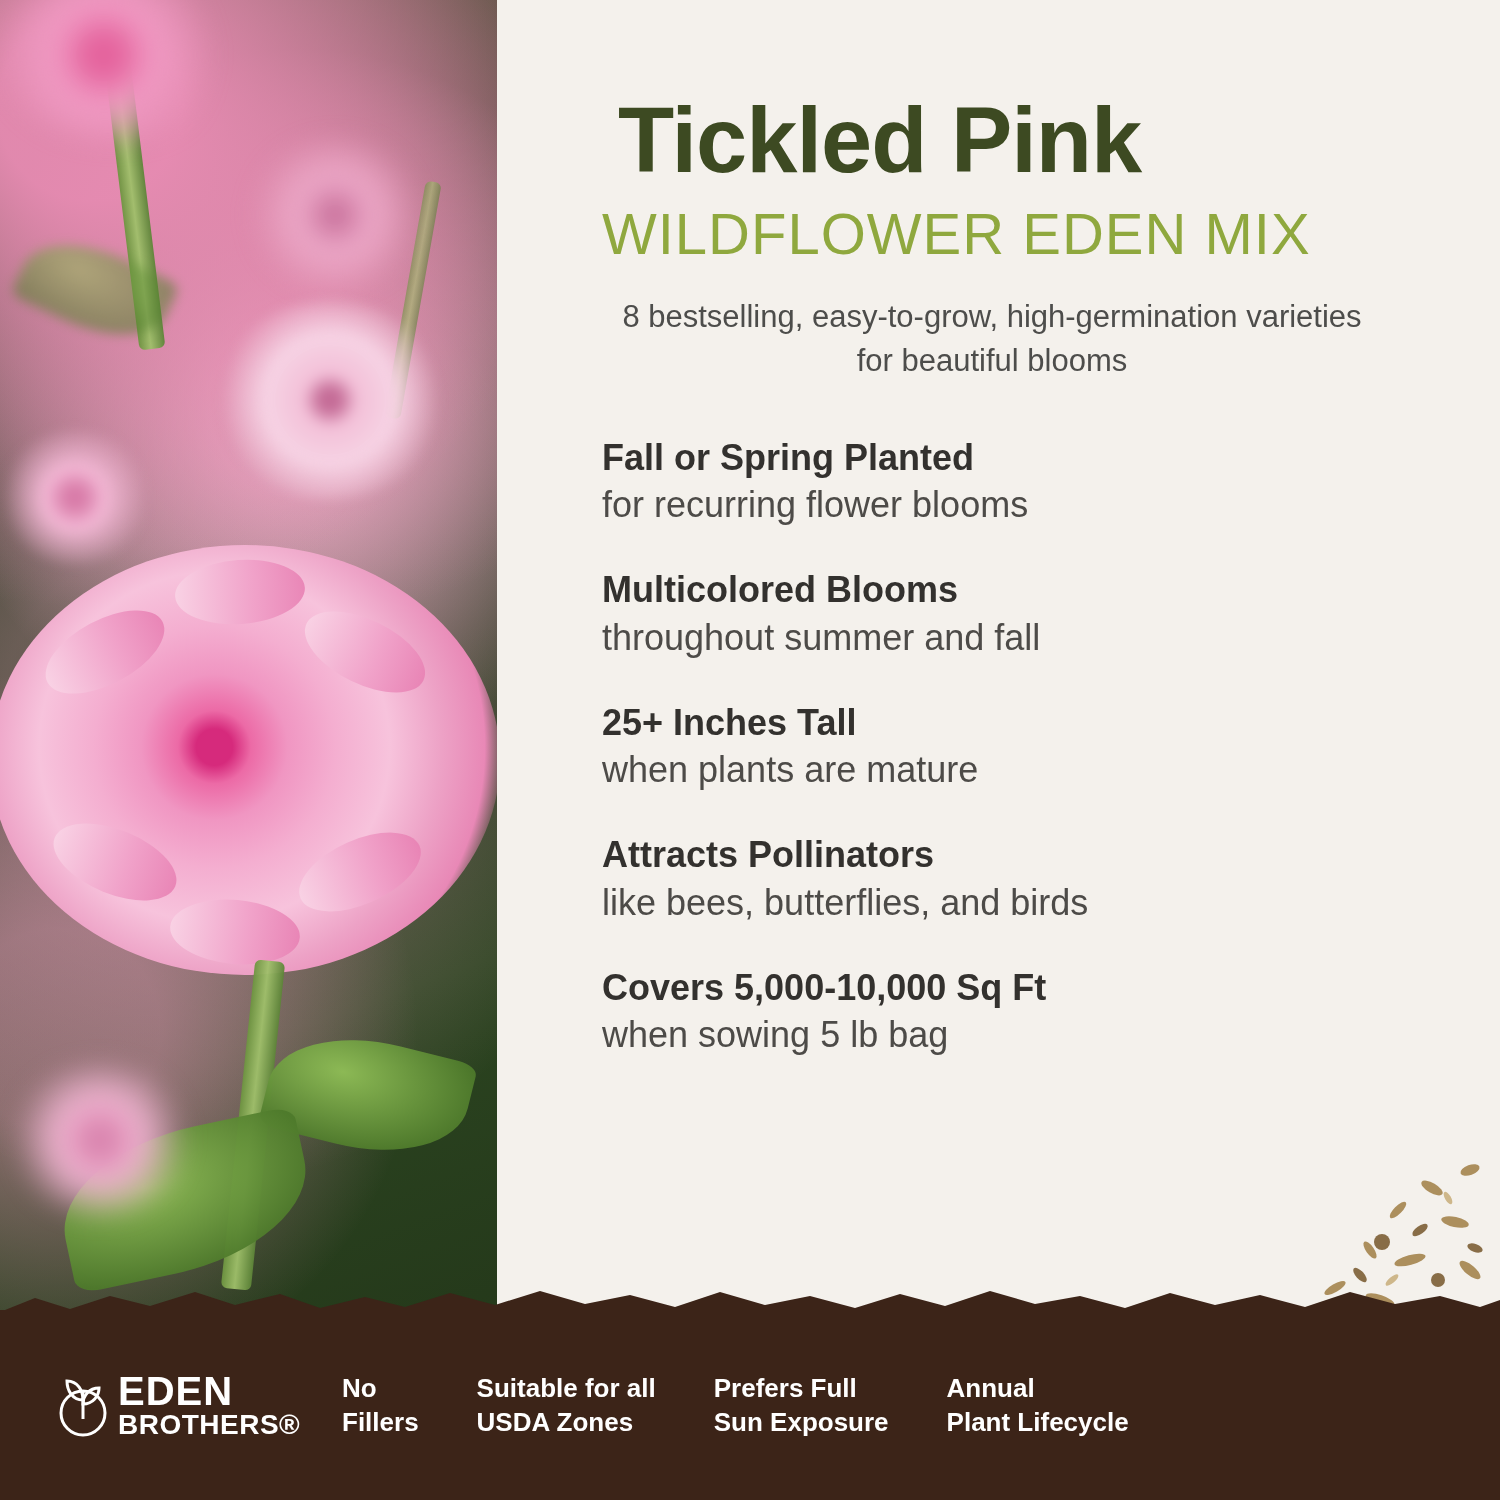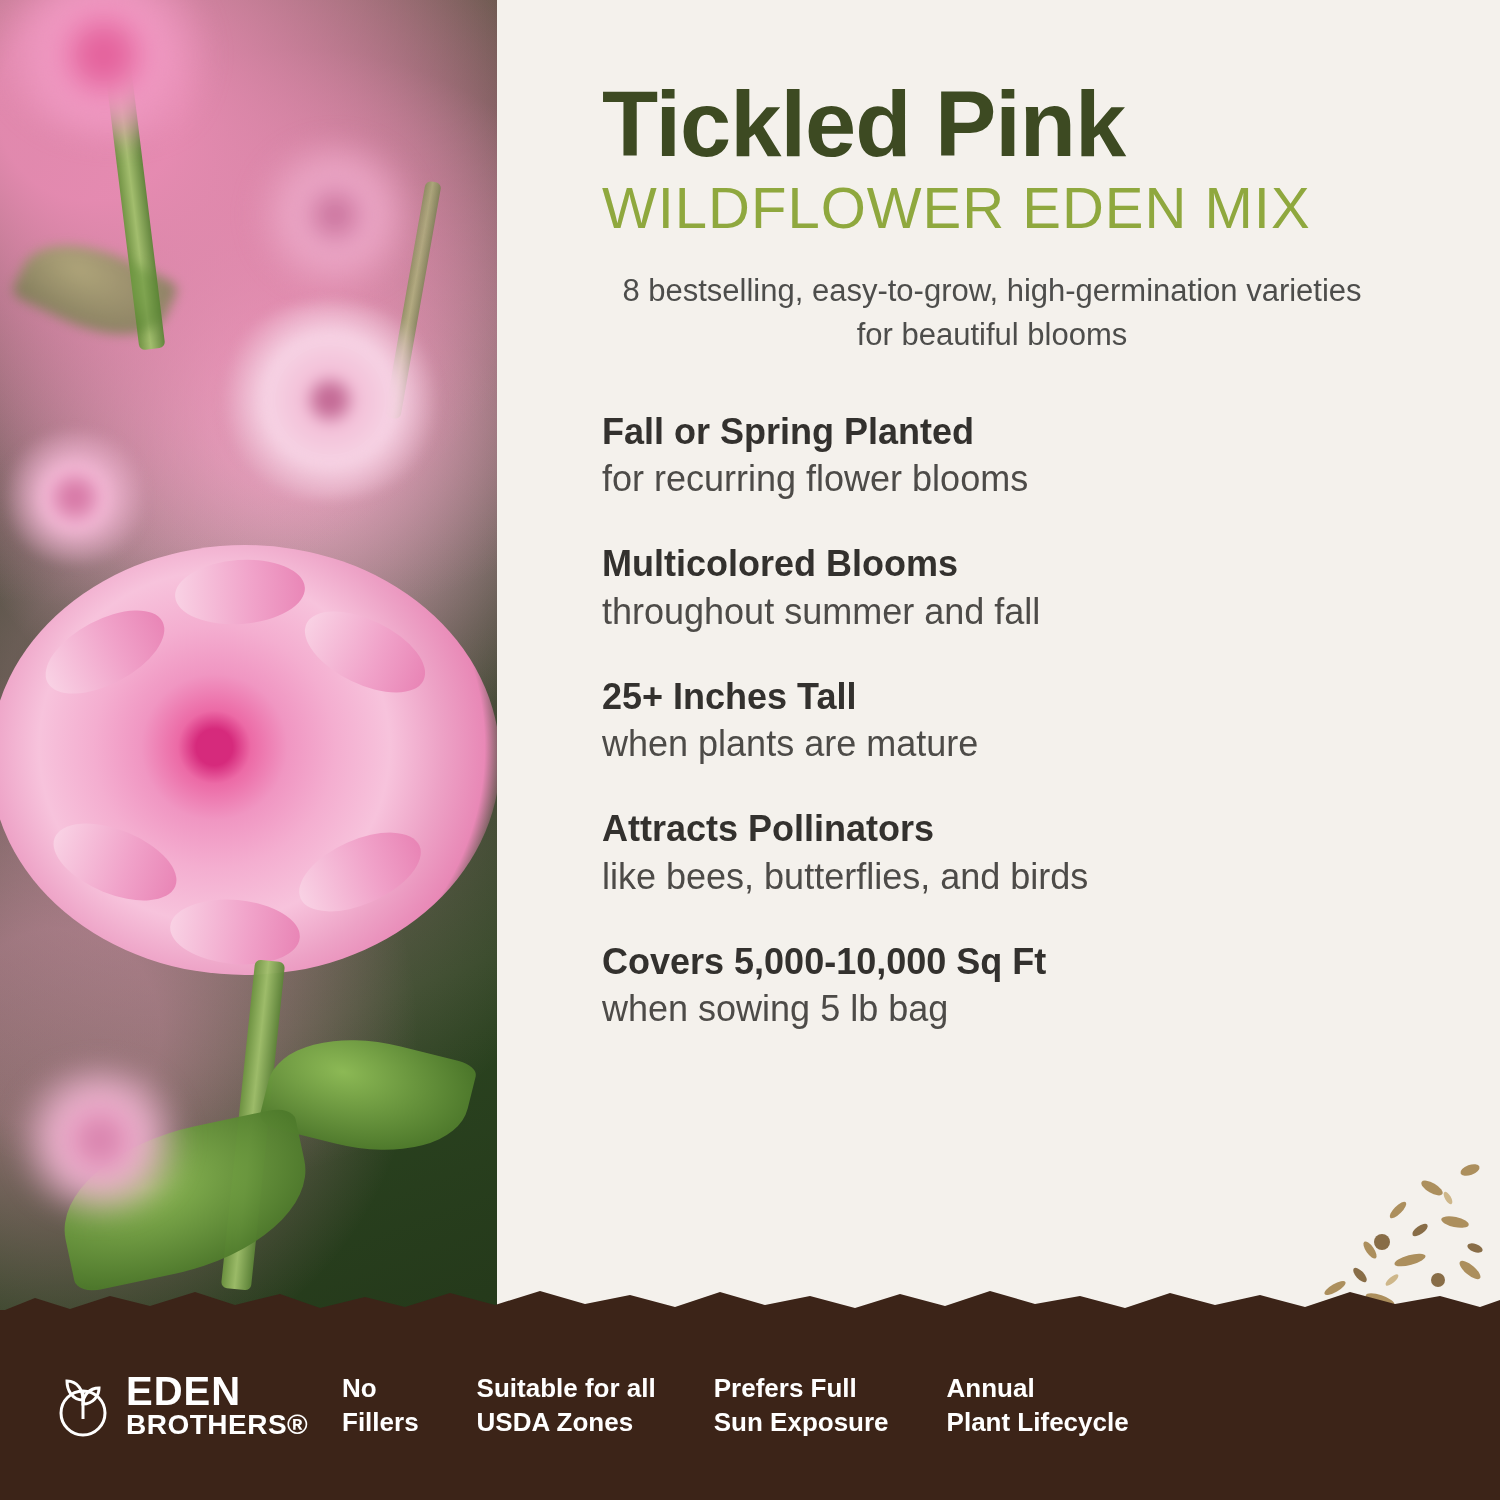--- a/index.html
+++ b/index.html
@@ -109,21 +109,21 @@
     position: absolute;
     left: 497px;
     top: 0;
     width: 1003px;
     height: 1330px;
     background: #f4f1ec;
     box-sizing: border-box;
     padding: 78px 70px 0 105px;
   }
   h1.title {
-    margin: 0;
+    margin: 16px;
     font-size: 92px;
     line-height: 1.02;
     font-weight: bold;
     color: #3d4a22;
     letter-spacing: -1px;
   }
   h2.subtitle {
     margin: 6px 0 0 0;
     font-size: 58px;
     line-height: 1.05;
@@ -193,21 +193,21 @@
     width: 1500px;
     height: 190px;
     display: flex;
     align-items: center;
     box-sizing: border-box;
     padding-left: 52px;
   }
   .logo {
     display: flex;
     align-items: center;
-    gap: 12px;
+    gap: 4px;
     width: 290px;
     flex: none;
   }
   .logo-mark {
     width: 62px;
     height: 66px;
   }
   .logo-text {
     color: #ffffff;
     line-height: 1;

